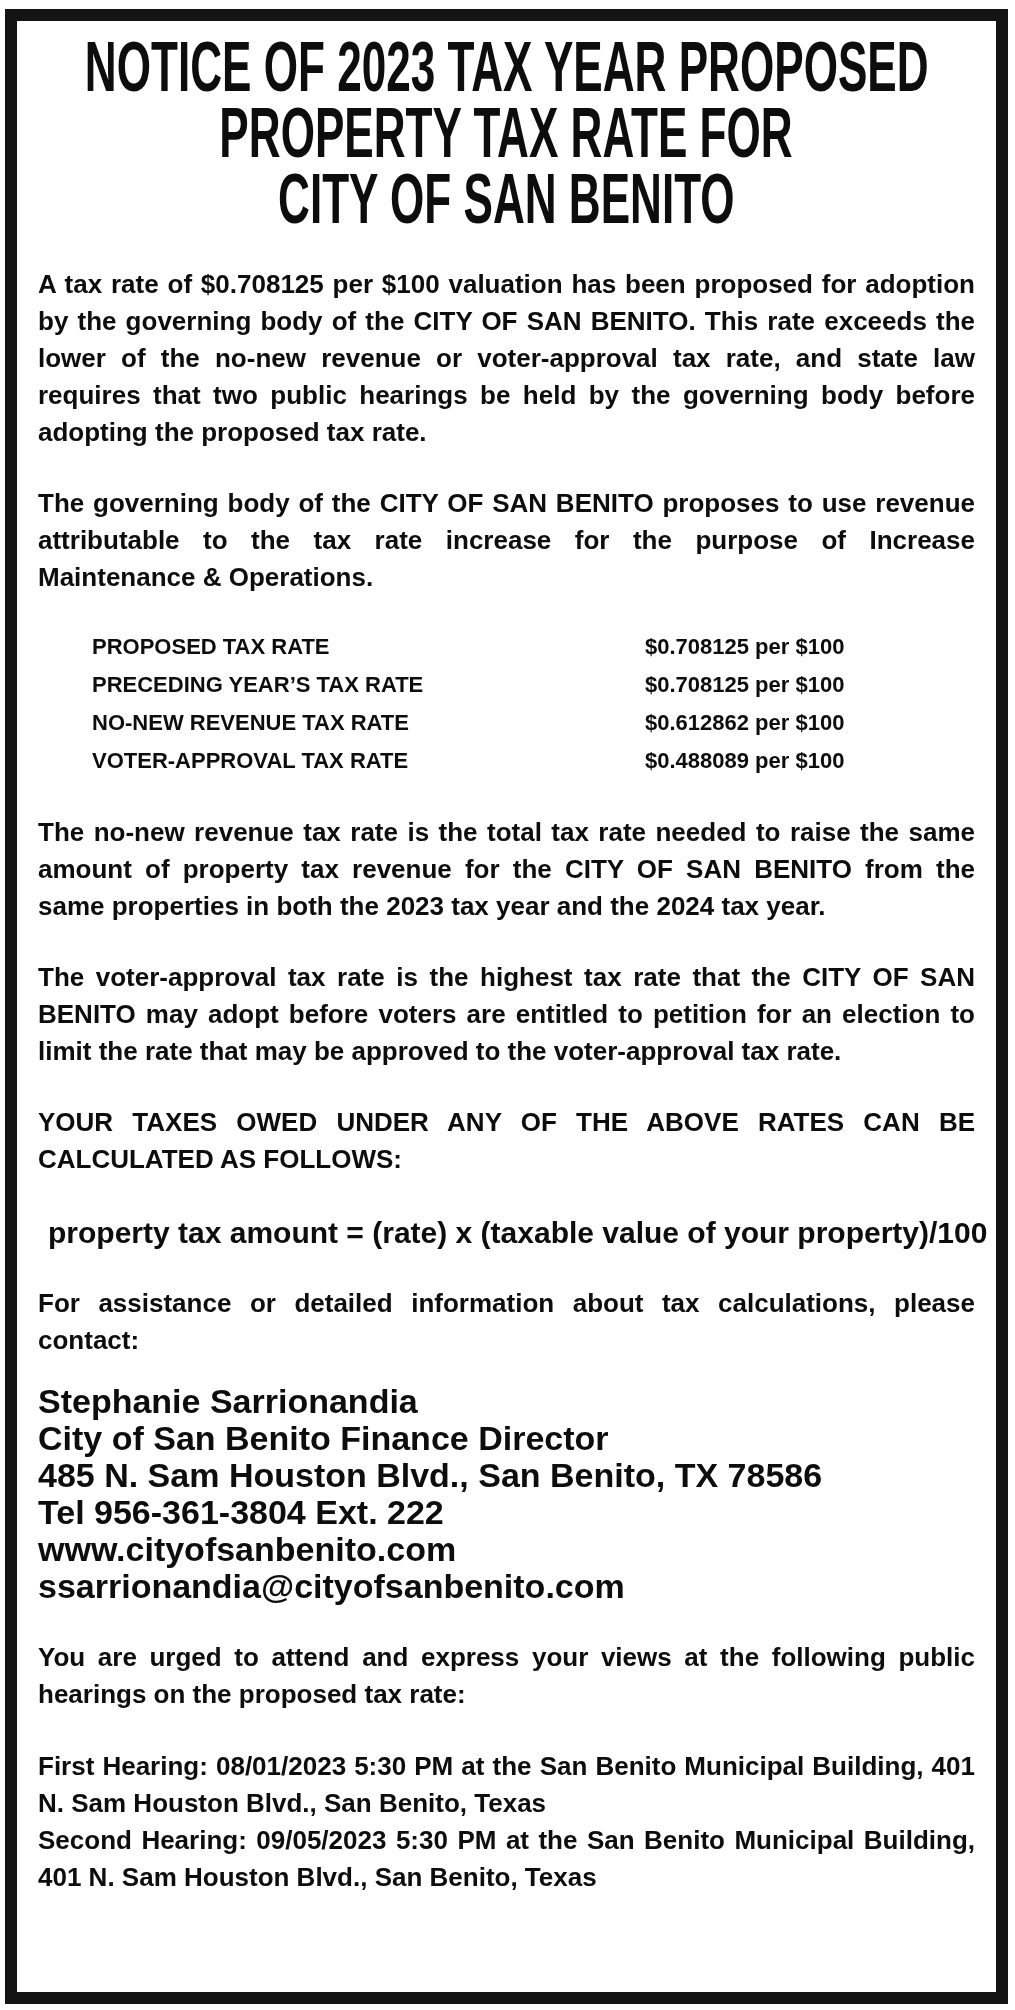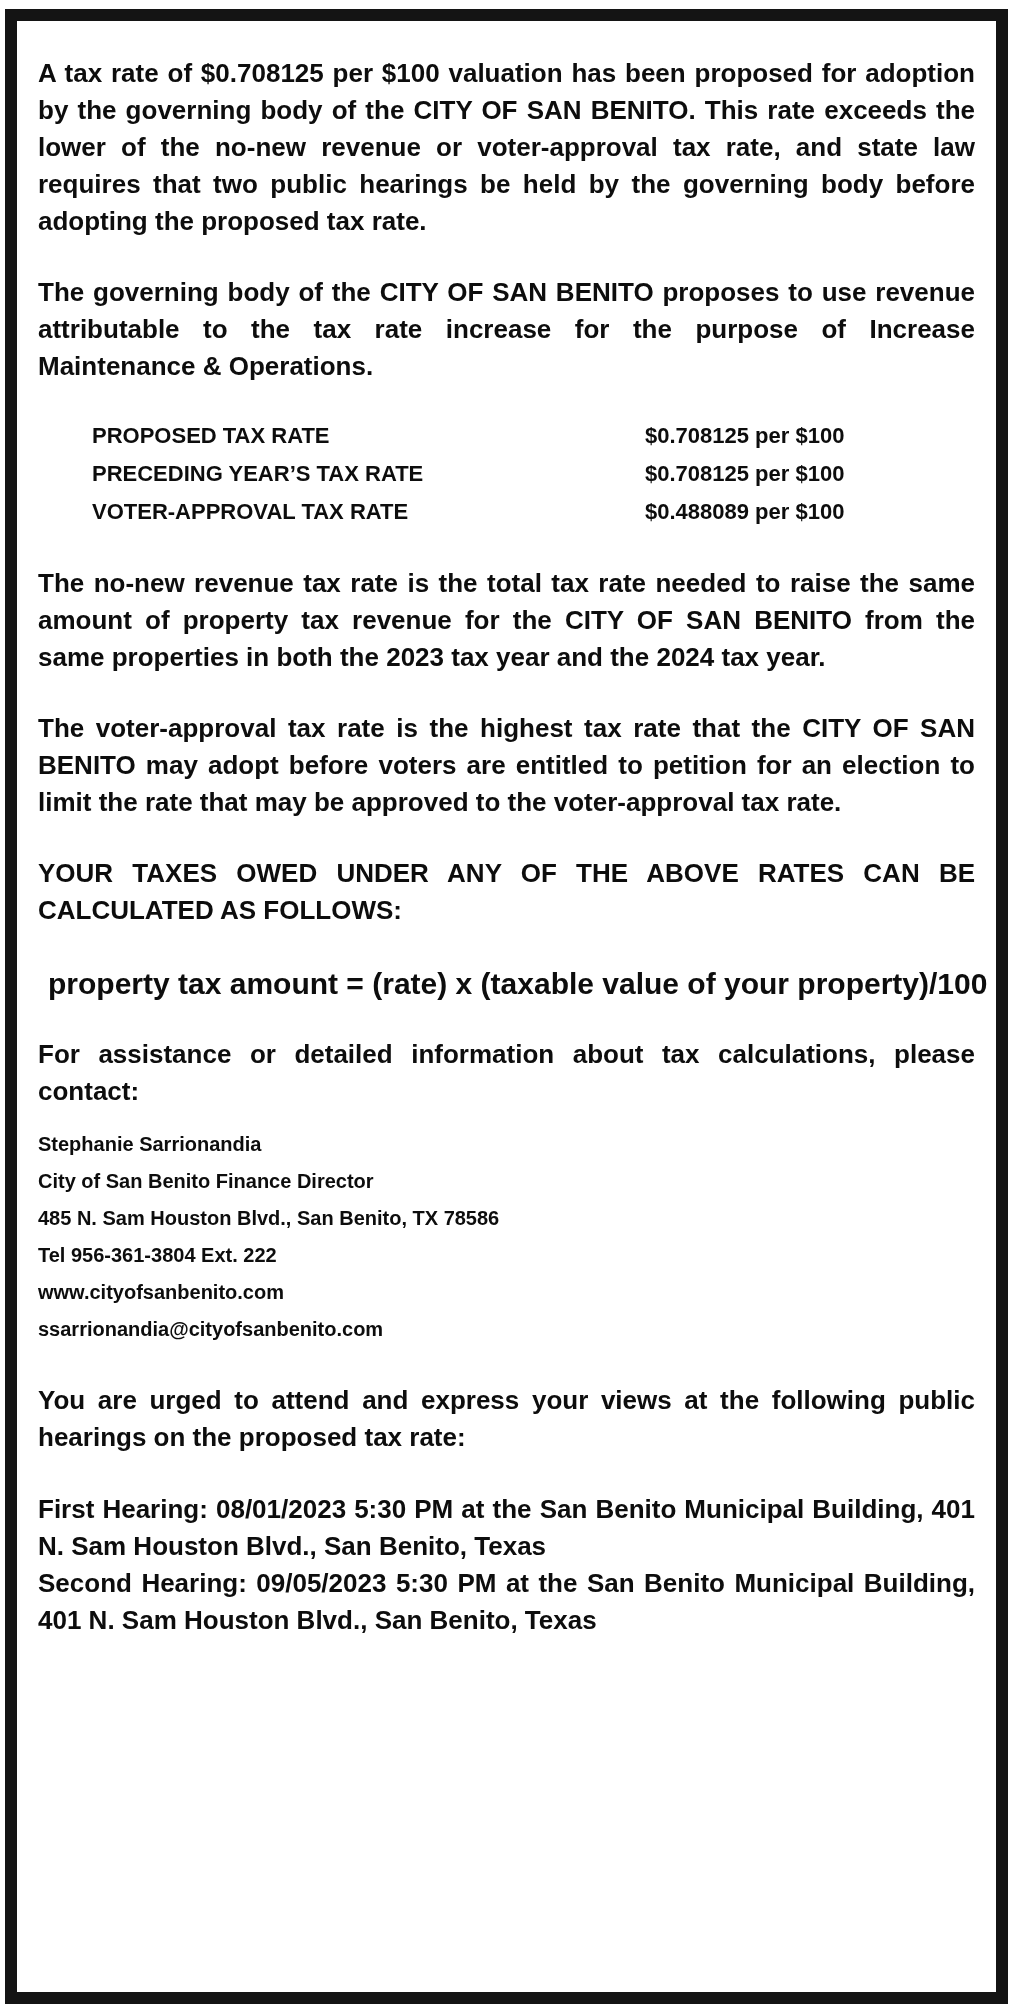--- a/index.html
+++ b/index.html
@@ -76,48 +76,63 @@
   .formula {
     margin-top: 36px;
     padding-left: 10px;
     font-size: 30px;
     font-weight: 700;
     line-height: 37px;
     white-space: nowrap;
     text-align: left;
   }
   .contact {
-    margin-top: 16px;
-    font-size: 20px;
+    margin-top: 24px;
+    font-size: 34px;
     font-weight: 700;
     line-height: 37px;
   }
   .contact div {
     text-align: left;
   }
 </style>
 </head>
 <body>
 
 <div class="page">
   <div class="frame">
 
+    <div class="title">
+      <div class="title-line">
+        <span>NOTICE OF 2023 TAX YEAR PROPOSED</span>
+      </div>
+      <div class="title-line">
+        <span>PROPERTY TAX RATE FOR</span>
+      </div>
+      <div class="title-line">
+        <span>CITY OF SAN BENITO</span>
+      </div>
+    </div>
 
     <p class="first-para">A tax rate of $0.708125 per $100 valuation has been proposed for adoption by the governing body of the CITY OF SAN BENITO. This rate exceeds the lower of the no-new revenue or voter-approval tax rate, and state law requires that two public hearings be held by the governing body before adopting the proposed tax rate.</p>
 
     <p>The governing body of the CITY OF SAN BENITO proposes to use revenue attributable to the tax rate increase for the purpose of Increase Maintenance &amp; Operations.</p>
 
     <div class="rate-table">
       <div class="rate-row">
         <span class="rate-label">PROPOSED TAX RATE</span>
         <span class="rate-value">$0.708125 per $100</span>
       </div>
       <div class="rate-row">
         <span class="rate-label">PRECEDING YEAR’S TAX RATE</span>
         <span class="rate-value">$0.708125 per $100</span>
+      </div>
+      <div class="rate-row">
+        <span class="rate-label">NO-NEW REVENUE TAX RATE</span>
+        <span class="rate-value">$0.612862 per $100</span>
       </div>
       <div class="rate-row">
         <span class="rate-label">VOTER-APPROVAL TAX RATE</span>
         <span class="rate-value">$0.488089 per $100</span>
       </div>
     </div>
 
     <p>The no-new revenue tax rate is the total tax rate needed to raise the same amount of property tax revenue for the CITY OF SAN BENITO from the same properties in both the 2023 tax year and the 2024 tax year.</p>
 
     <p>The voter-approval tax rate is the highest tax rate that the CITY OF SAN BENITO may adopt before voters are entitled to petition for an election to limit the rate that may be approved to the voter-approval tax rate.</p>

